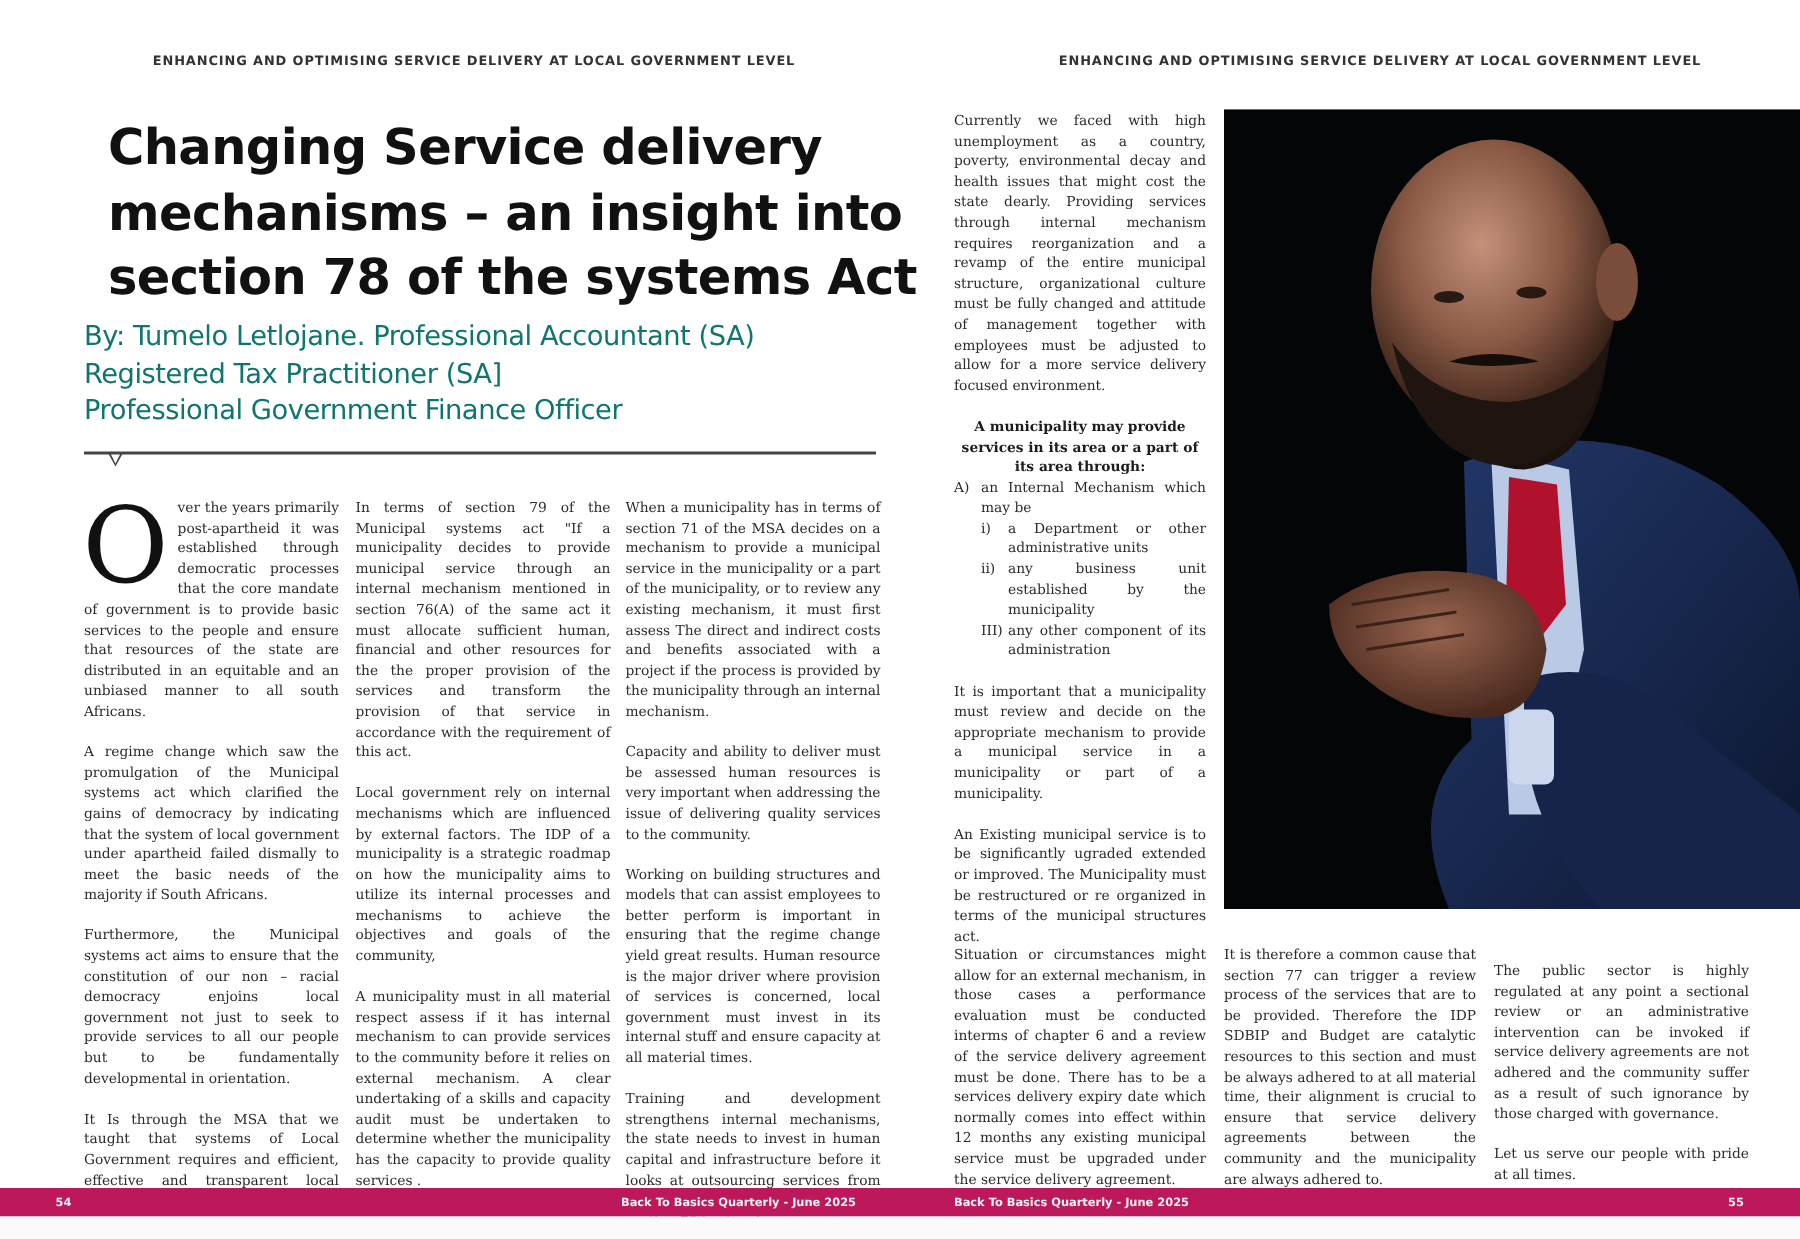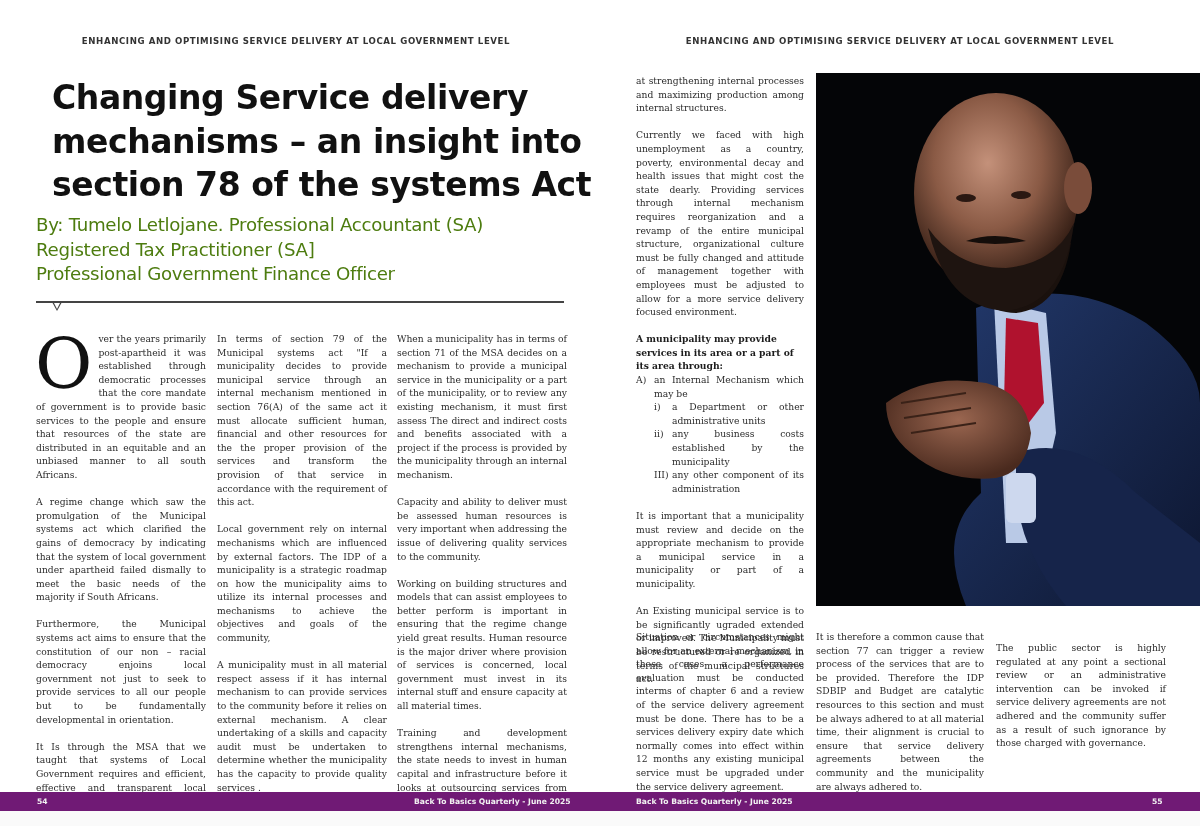--- a/index.html
+++ b/index.html
@@ -1,39 +1,39 @@
 <!DOCTYPE html>
 <html><head>
 <meta charset="utf-8">
 <style>
   * { box-sizing: border-box; margin: 0; padding: 0; }
   html, body { width: 1200px; height: 826px; background: #ffffff; overflow: hidden; }
   body { position: relative; font-family: "DejaVu Sans", "Liberation Sans", sans-serif; color: #2a2a2a; }
 
-  .page { position: absolute; top: 0; height: 826px; background: #fff; }
+  .page { position: absolute; top: 0; height: 826px; background: #fff; margin-left: 20px; }
   .page-left { left: 0; width: 600px; }
   .page-right { left: 600px; width: 600px; }
 
   .running-head {
     position: absolute; top: 36px; width: 100%;
     text-align: center; font-size: 8.6px; font-weight: bold; letter-spacing: 0.6px;
     color: #333; font-family: "DejaVu Sans", sans-serif;
   }
   .page-left .running-head { left: 0; padding-left: 0; }
   .page-left .running-head span { position: relative; left: -4px; }
 
   .title {
     position: absolute; left: 52px; top: 76px; width: 540px;
     font-family: "DejaVu Sans", sans-serif; font-weight: bold;
     font-size: 33px; line-height: 43.5px; color: #111; letter-spacing: -0.4px;
   }
   .byline {
     position: absolute; left: 36px; top: 213px; width: 540px;
     font-family: "DejaVu Sans", sans-serif; font-size: 18.2px; line-height: 24.5px;
-    color: #4d7c0f; font-weight: normal; letter-spacing: -0.3px;
+    color: #0f766e; font-weight: normal; letter-spacing: -0.3px;
   }
   .divider {
     position: absolute; left: 36px; top: 301px; width: 528px; height: 2px; background: #444;
   }
   .divider-notch {
     position: absolute; left: 52px; top: 302px; width: 0; height: 0;
     border-left: 5px solid transparent; border-right: 5px solid transparent; border-top: 9px solid #444;
   }
   .divider-notch::after {
     content: ""; position: absolute; left: -3px; top: -8px;
@@ -71,21 +71,21 @@
   .list .sub { padding-left: 18px; }
   .list .sub .li .mk { width: 18px; }
 
   .photo {
     position: absolute; left: 816px; top: 73px; width: 384px; height: 533px;
     background: #040507; overflow: hidden;
   }
   .photo svg { display: block; }
 
   .footer {
-    position: absolute; left: 0; top: 792px; width: 1200px; height: 19px; background: #701a75;
+    position: absolute; left: 0; top: 792px; width: 1200px; height: 19px; background: #be185d;
     color: #f2f2f2; font-family: "DejaVu Sans", sans-serif; font-size: 7.6px; font-weight: bold;
   }
   .footer .pn-left { position: absolute; left: 37px; top: 5px; }
   .footer .pub-left { position: absolute; left: 414px; top: 5px; }
   .footer .pub-right { position: absolute; left: 636px; top: 5px; }
   .footer .pn-right { position: absolute; left: 1152px; top: 5px; }
   .footer-shade { position: absolute; left: 0; top: 811px; width: 1200px; height: 15px; background: #fafafa; }
 </style>
 </head>
 <body>
@@ -123,36 +123,35 @@
     <p>Working on building structures and models that can assist employees to better perform is important in ensuring that the regime change yield great results. Human resource is the major driver where provision of services is concerned, local government must invest in its internal stuff and ensure capacity at all material times.</p>
     <p>Training and development strengthens internal mechanisms, the state needs to invest in human capital and infrastructure before it looks at outsourcing services from the public sector. The review by the section 78 is aimed</p>
   </div>
 </div>
 
 <div class="page page-right">
   <div class="running-head"><span>ENHANCING AND OPTIMISING SERVICE DELIVERY AT LOCAL GOVERNMENT LEVEL</span></div>
 </div>
 
 <div class="col col-r1">
-  <p>at strengthening internal processes and maximizing production among internal structures.</p>
   <p>Currently we faced with high unemployment as a country, poverty, environmental decay and health issues that might cost the state dearly. Providing services through internal mechanism requires reorganization and a revamp of the entire municipal structure, organizational culture must be fully changed and attitude of management together with employees must be adjusted to allow for a more service delivery focused environment.</p>
-  <p class="subhead" style="text-align:left;">A municipality may provide services in its area or a part of its area through:</p>
+  <p class="subhead" style="text-align:center;">A municipality may provide services in its area or a part of its area through:</p>
   <div class="list">
     <div class="li">
       <span class="mk">A)</span>
       <span class="tx">an Internal Mechanism which may be</span>
     </div>
     <div class="sub">
       <div class="li">
         <span class="mk">i)</span>
         <span class="tx">a Department or other administrative units</span>
       </div>
       <div class="li">
         <span class="mk">ii)</span>
-        <span class="tx">any business costs established by the municipality</span>
+        <span class="tx">any business unit established by the municipality</span>
       </div>
       <div class="li">
         <span class="mk">III)</span>
         <span class="tx">any other component of its administration</span>
       </div>
     </div>
   </div>
   <p>It is important that a municipality must review and decide on the appropriate mechanism to provide a municipal service in a municipality or part of a municipality.</p>
   <p>An Existing municipal service is to be significantly ugraded extended or improved. The Municipality must be restructured or re organized in terms of the municipal structures act.</p>
 </div>
@@ -205,20 +204,21 @@
 </div>
 
 <div class="col col-r-bottom-1">
   <p>Situation or circumstances might allow for an external mechanism, in those cases a performance evaluation must be conducted interms of chapter 6 and a review of the service delivery agreement must be done. There has to be a services delivery expiry date which normally comes into effect within 12 months any existing municipal service must be upgraded under the service delivery agreement.</p>
 </div>
 <div class="col col-r-bottom-2">
   <p>It is therefore a common cause that section 77 can trigger a review process of the services that are to be provided. Therefore the IDP SDBIP and Budget are catalytic resources to this section and must be always adhered to at all material time, their alignment is crucial to ensure that service delivery agreements between the community and the municipality are always adhered to.</p>
 </div>
 <div class="col col-r-bottom-3">
   <p>The public sector is highly regulated at any point a sectional review or an administrative intervention can be invoked if service delivery agreements are not adhered and the community suffer as a result of such ignorance by those charged with governance.</p>
+  <p>Let us serve our people with pride at all times.</p>
 </div>
 
 <div class="footer">
   <span class="pn-left">54</span>
   <span class="pub-left">Back To Basics Quarterly - June 2025</span>
   <span class="pub-right">Back To Basics Quarterly - June 2025</span>
   <span class="pn-right">55</span>
 </div>
 <div class="footer-shade"></div>
 

